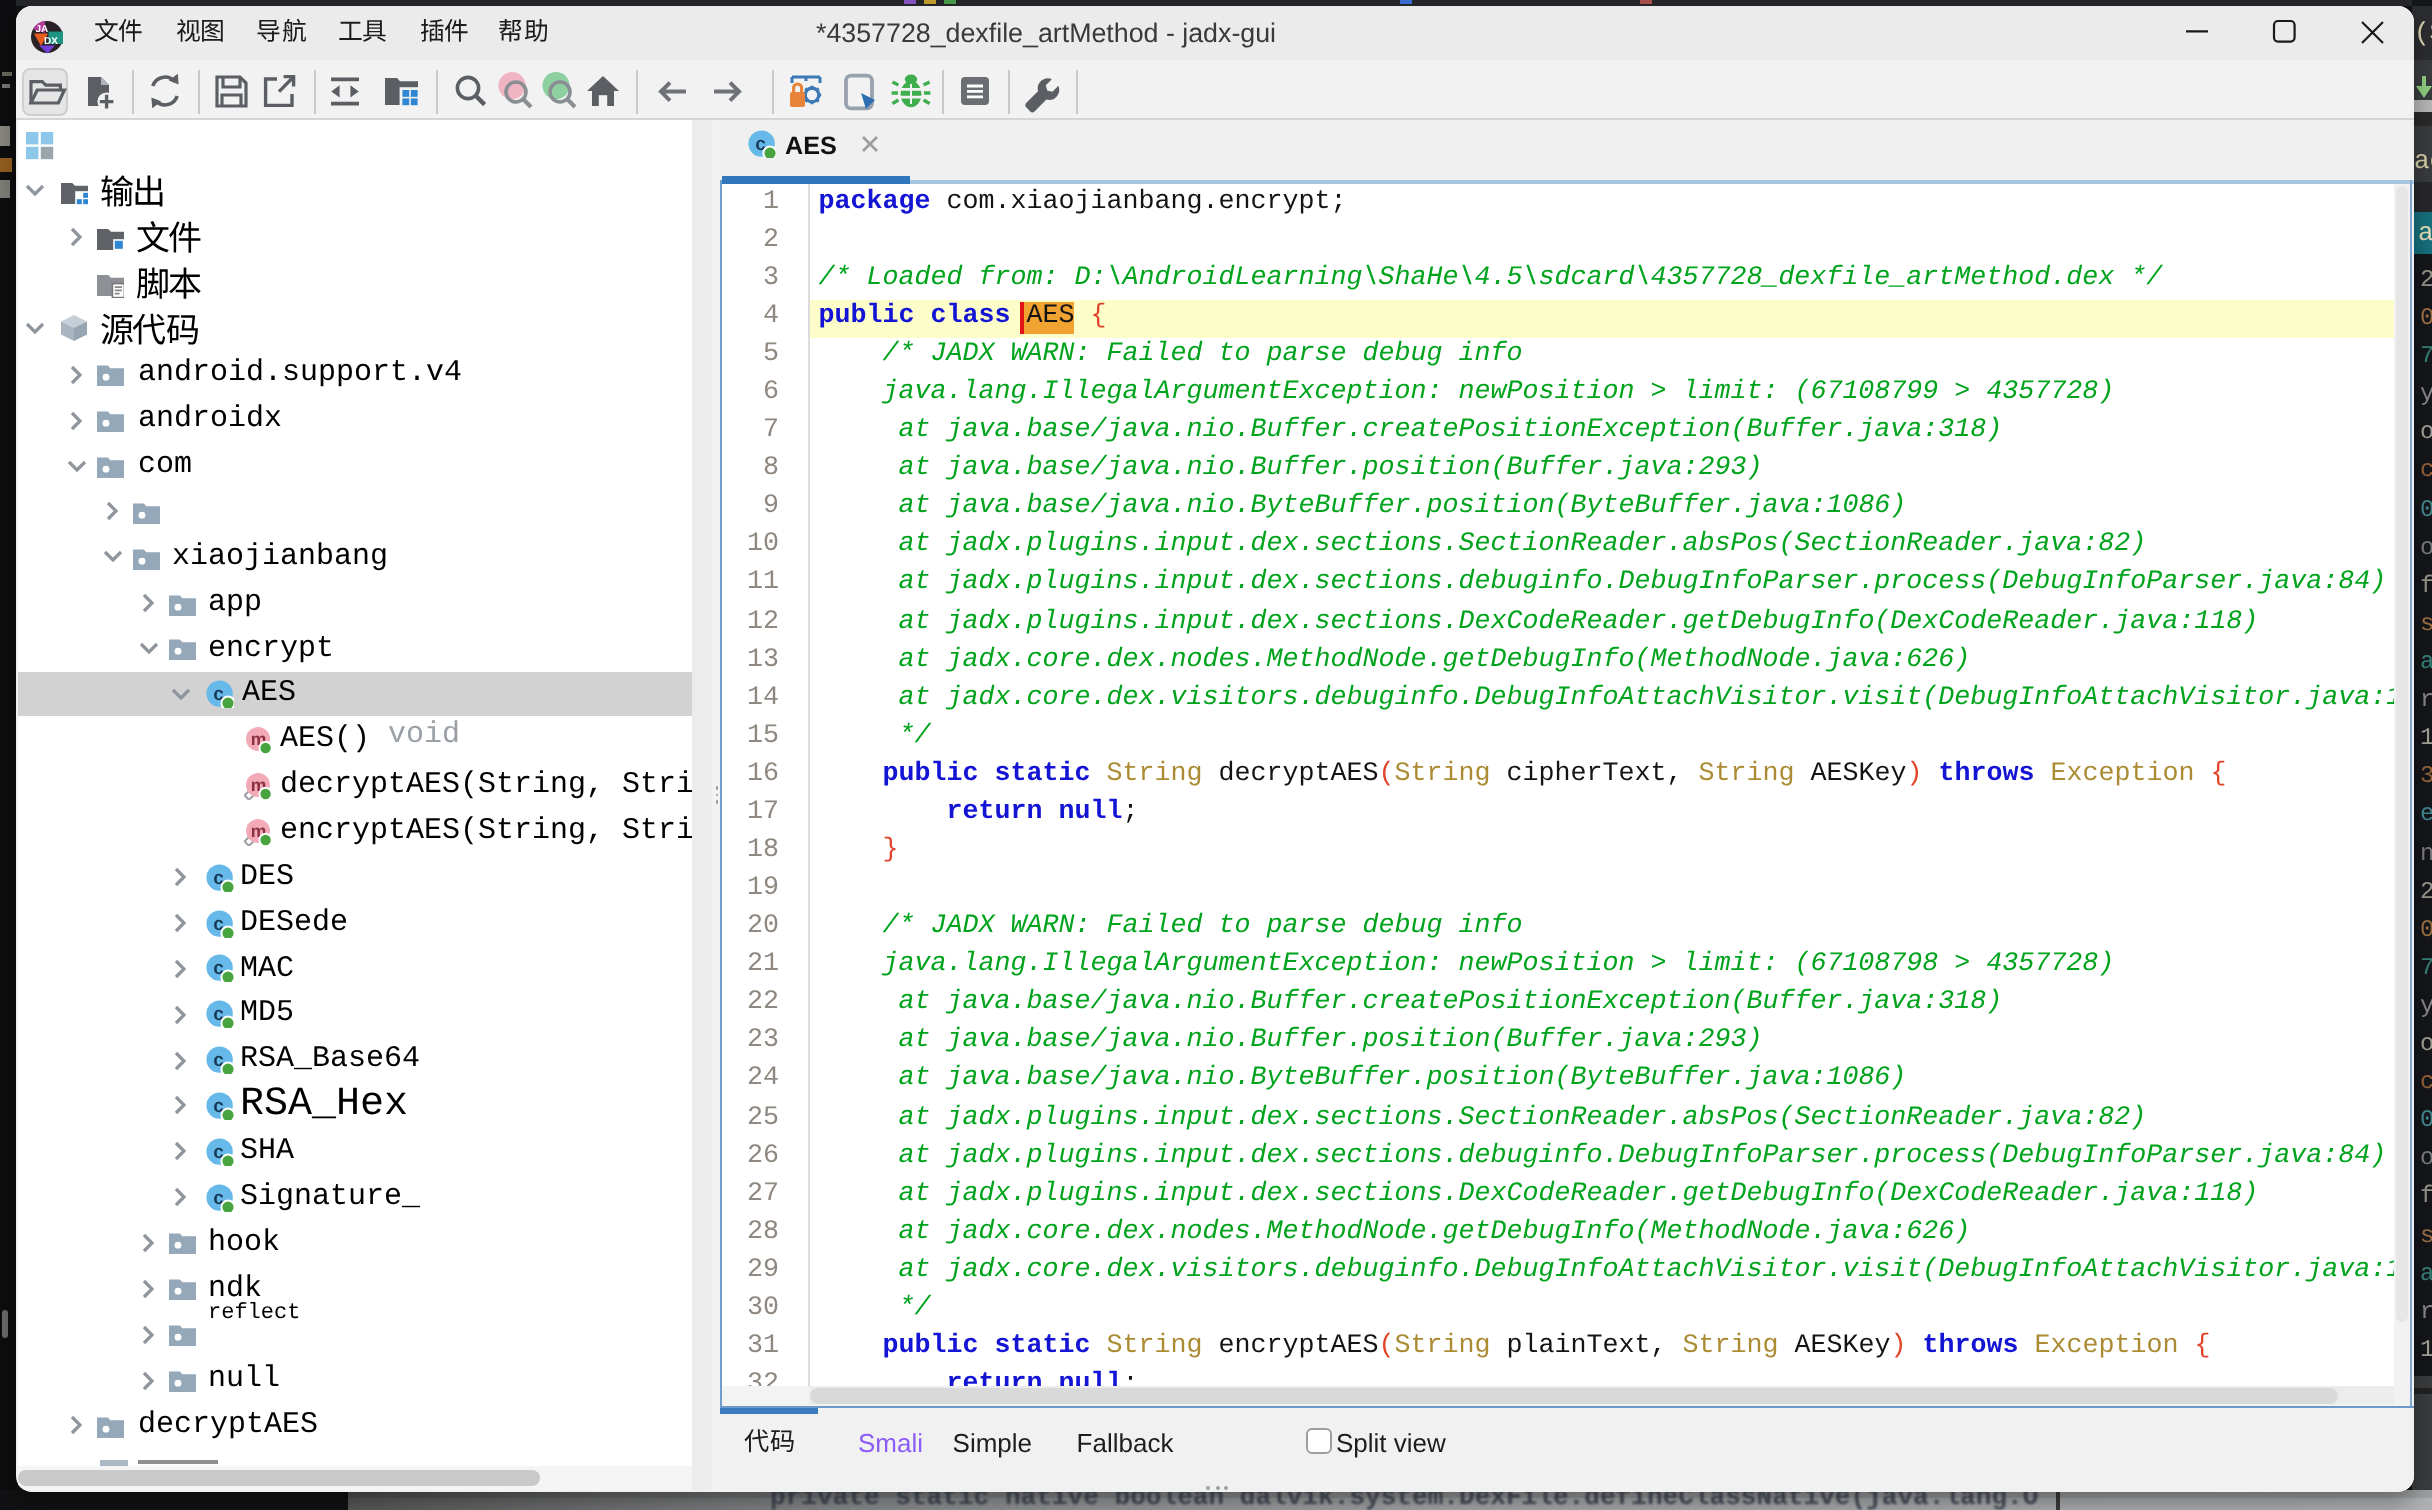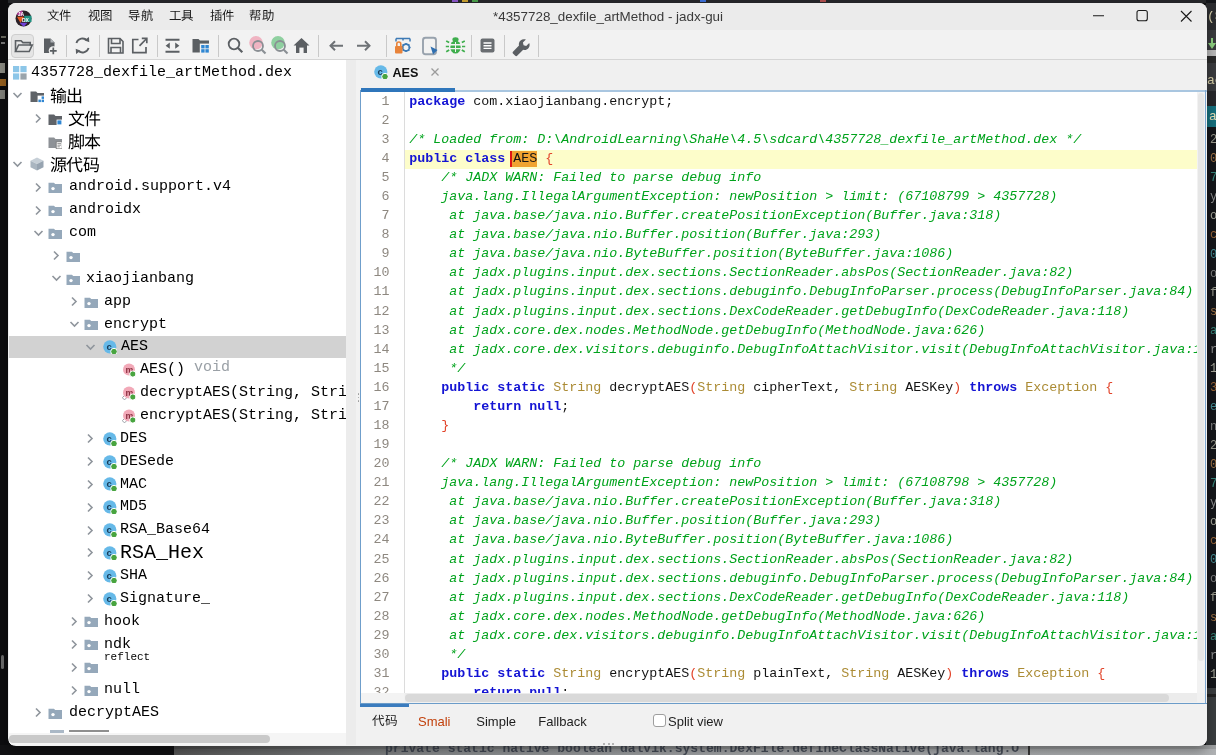--- a/index.html
+++ b/index.html
@@ -176,21 +176,21 @@
     </svg>
     <svg class="ab" style="left:213.9px;top:6.0px;width:12.4px;height:12.4px;fill:#1c1c1c">
       <use href="#g1"></use>
     </svg>
 <svg class="ab" style="left:241.3px;top:6.0px;width:12.4px;height:12.4px;fill:#1c1c1c">
       <use href="#g10"></use>
     </svg>
     <svg class="ab" style="left:253.5px;top:6.0px;width:12.4px;height:12.4px;fill:#1c1c1c">
       <use href="#g11"></use>
     </svg>
-<div class="ab" style="left:400.0px;top:5.5px;width:400px;text-align:center;font-size:13.4px;color:#3a3a3a">*4357728_dexfile_artMethod - jadx-gui</div>
+<div class="ab" style="left:400.0px;top:5.5px;width:400px;font-size:13.4px;color:#3a3a3a">*4357728_dexfile_artMethod - jadx-gui</div>
 <svg class="ab" style="left:1080.0px;top:0.5px;width:120px;height:20px" viewBox="0 0 120 20">
 <g stroke="#1a1a1a" stroke-width="1.1" fill="none">
 <line x1="5" y1="11.7" x2="16" y2="11.7"></line>
 <rect x="49" y="6.5" width="10.3" height="10.3" rx="2"></rect>
 <path d="M93 7 L103.5 17.5 M103.5 7 L93 17.5"></path>
 </g>
     </svg>
 <div class="ab" style="left:0.0px;top:27.0px;width:1198.5px;height:30.0px;background:#f2f2f2;border-bottom:1px solid #d5d5d5"></div>
 <div class="ab" style="left:57.5px;top:32.0px;width:1.0px;height:22.0px;background:#c9c9c9"></div>
 <div class="ab" style="left:90.5px;top:32.0px;width:1.0px;height:22.0px;background:#c9c9c9"></div>
@@ -315,21 +315,20 @@
 <div class="ab" style="left:1.0px;top:57.0px;width:337.0px;height:685.0px;background:#fff"></div>
 <div class="ab" style="left:1.0px;top:332.9px;width:337.0px;height:22.6px;background:#d2d2d2"></div>
 <svg class="ab" style="left:5.0px;top:63.0px;width:14px;height:14px" viewBox="0 0 14 14">
       <g>
         <rect x="0" y="0" width="6.2" height="6.2" fill="#8cc6e8"></rect>
         <rect x="7.4" y="0" width="6.2" height="6.2" fill="#8cc6e8"></rect>
         <rect x="0" y="7.4" width="6.2" height="6.2" fill="#8cc6e8"></rect>
         <rect x="7.4" y="7.4" width="6.2" height="6.2" fill="#9aa4ab"></rect>
       </g>
     </svg>
-<pre style="left:23.0px;top:59.2px;font-size:15.0px;color:#000;line-height:21.6px">4357728_dexfile_artMethod.dex</pre>
 <svg class="ab" style="left:4.0px;top:87.3px;width:11px;height:11px" viewBox="0 0 11 11">
       <path d="M1.5 3 L5.5 7 L9.5 3" stroke="#8f959c" stroke-width="1.6" fill="none"></path>
     </svg>
 <svg class="ab" style="left:22.0px;top:85.8px;width:14px;height:14px" viewBox="0 0 14 14">
       <path d="M0.5 2.5 h5.6 l1.4 1.4 h7 V13 H0.5 Z" fill="#5f6368"></path>
       <rect x="7.6" y="6.6" width="7" height="7" fill="#fff"></rect>
       <g fill="#2f86d2">
         <rect x="11.6" y="7.4" width="2.5" height="2.5"></rect>
         <rect x="8.4" y="10.6" width="2.5" height="2.5"></rect>
         <rect x="11.6" y="10.6" width="2.5" height="2.5"></rect>
@@ -683,20 +682,20 @@
 <div class="ab" style="left:396.8px;top:690.8px;width:764.7px;height:8.0px;background:#d9d9d9;border-radius:4px"></div>
 <div class="ab" style="left:352.0px;top:699.5px;width:846.5px;height:1.3px;background:#6b9cc9"></div>
 <div class="ab" style="left:352.0px;top:700.6px;width:49.0px;height:3.0px;background:#3b7cbe"></div>
 <div class="ab" style="left:352.0px;top:703.6px;width:846.5px;height:38.9px;background:#f1f1f1"></div>
 <svg class="ab" style="left:364.4px;top:711.2px;width:12.6px;height:12.6px;fill:#1d1d1d">
       <use href="#g17"></use>
     </svg>
     <svg class="ab" style="left:376.8px;top:711.2px;width:12.6px;height:12.6px;fill:#1d1d1d">
       <use href="#g18"></use>
     </svg>
-<div class="ab" style="left:410px;top:711.0px;font-size:13px;color:#c2410c">Smali</div>
+<div class="ab" style="left:421px;top:711.0px;font-size:13px;color:#8b5cf6">Smali</div>
 <div class="ab" style="left:468.3px;top:711.0px;font-size:13px;color:#1d1d1d">Simple</div>
 <div class="ab" style="left:530.3px;top:711.0px;font-size:13px;color:#1d1d1d">Fallback</div>
 <div class="ab" style="left:660.0px;top:711.0px;font-size:13px;color:#1d1d1d">Split view</div>
 <div class="ab" style="left:644.5px;top:710.5px;width:13.5px;height:13.5px;background:#fff;border:1px solid #9e9e9e;border-radius:3px"></div>
 <div class="ab" style="left:595.3px;top:740.2px;width:2.2px;height:2.2px;background:#9f9f9f;border-radius:1.1px"></div>
 <div class="ab" style="left:599.7px;top:740.2px;width:2.2px;height:2.2px;background:#9f9f9f;border-radius:1.1px"></div>
 <div class="ab" style="left:604.1px;top:740.2px;width:2.2px;height:2.2px;background:#9f9f9f;border-radius:1.1px"></div>
 </div>
 </body></html>

